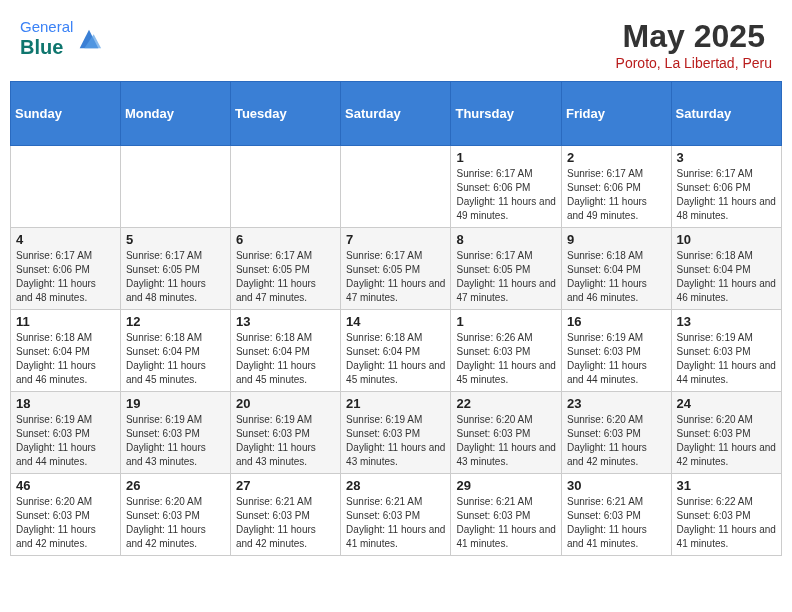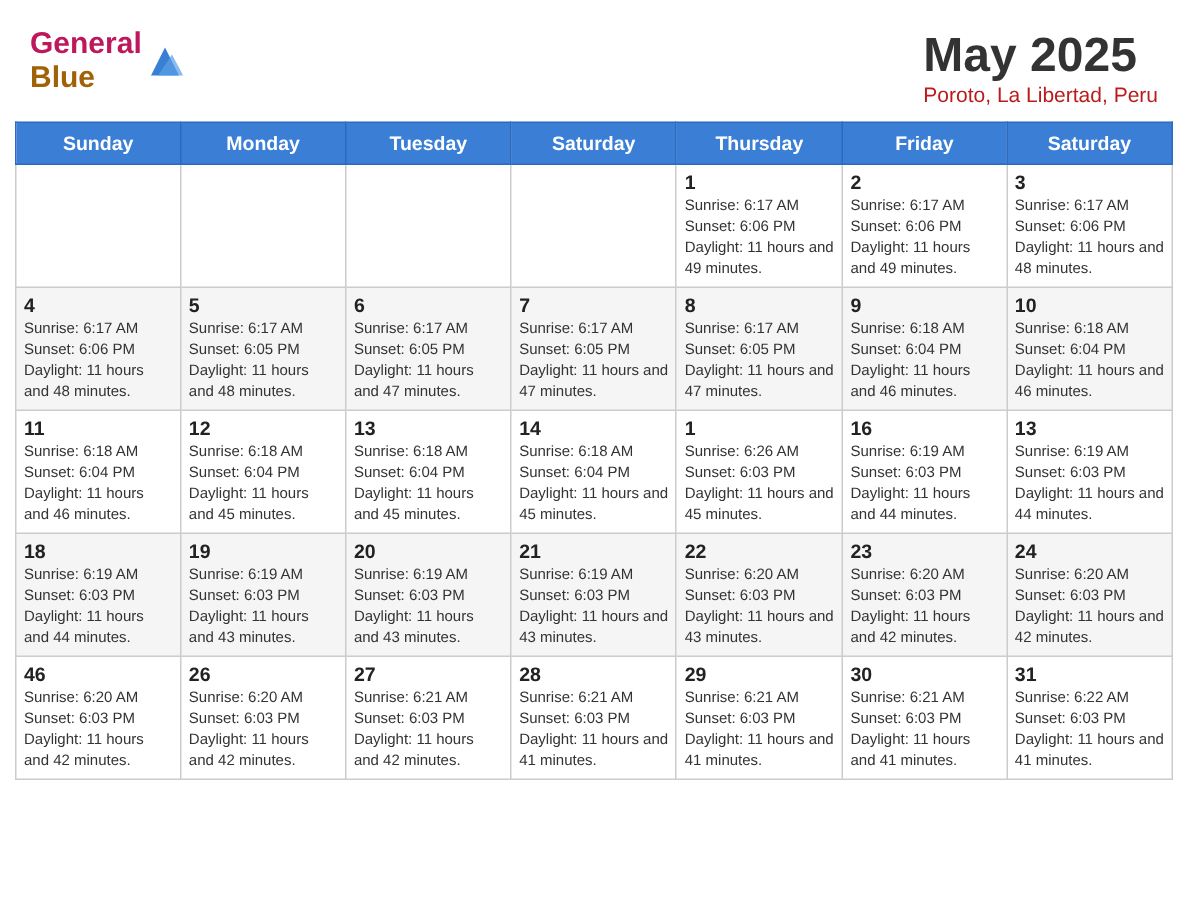--- a/index.html
+++ b/index.html
@@ -14,58 +14,58 @@
       display: flex;
       justify-content: space-between;
       align-items: flex-start;
       padding: 8px 10px 4px 10px;
     }
     .logo {
       display: flex;
       align-items: center;
     }
     .logo-text-general {
-      font-size: 20px;
-      font-weight: bold;
-      color: #be185d;
+      font-size: 15px;
+      font-weight: normal;
+      color: #3b82f6;
     }
     .logo-text-blue {
       font-size: 20px;
       font-weight: bold;
-      color: #a16207;
+      color: #0f766e;
     }
     .logo-icon {
       width: 28px;
       height: 28px;
       margin-left: 2px;
     }
     .title-block {
-      text-align: left;
+      text-align: center;
     }
     .main-title {
       font-size: 32px;
       font-weight: bold;
       color: #333;
     }
     .sub-title {
       font-size: 14px;
       color: #b91c1c;
     }
     .calendar {
       width: 100%;
       border-collapse: collapse;
       margin-top: 6px;
     }
     .calendar thead th {
       background: #3a7fd5;
       color: #fff;
       font-size: 13px;
       font-weight: bold;
-      padding: 6px 4px;
-      text-align: center;
+      padding: 24px 4px;
+      text-align: left;
       border: 1px solid #2a6abf;
     }
     .calendar tbody td {
       vertical-align: top;
       border: 1px solid #ccc;
       padding: 4px 5px;
       width: 113px;
       min-height: 85px;
       font-size: 10px;
       color: #333;

